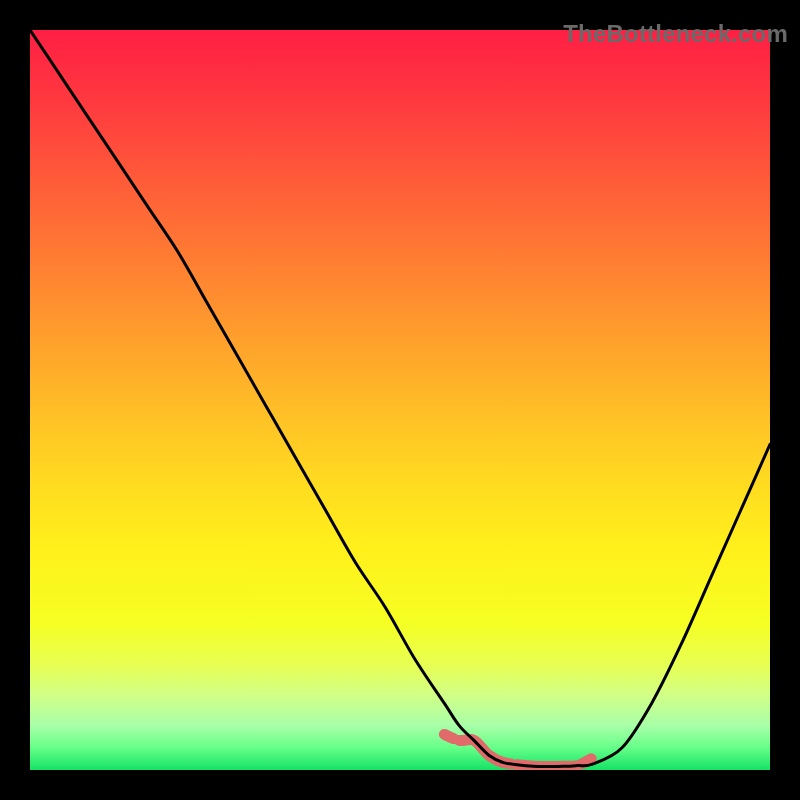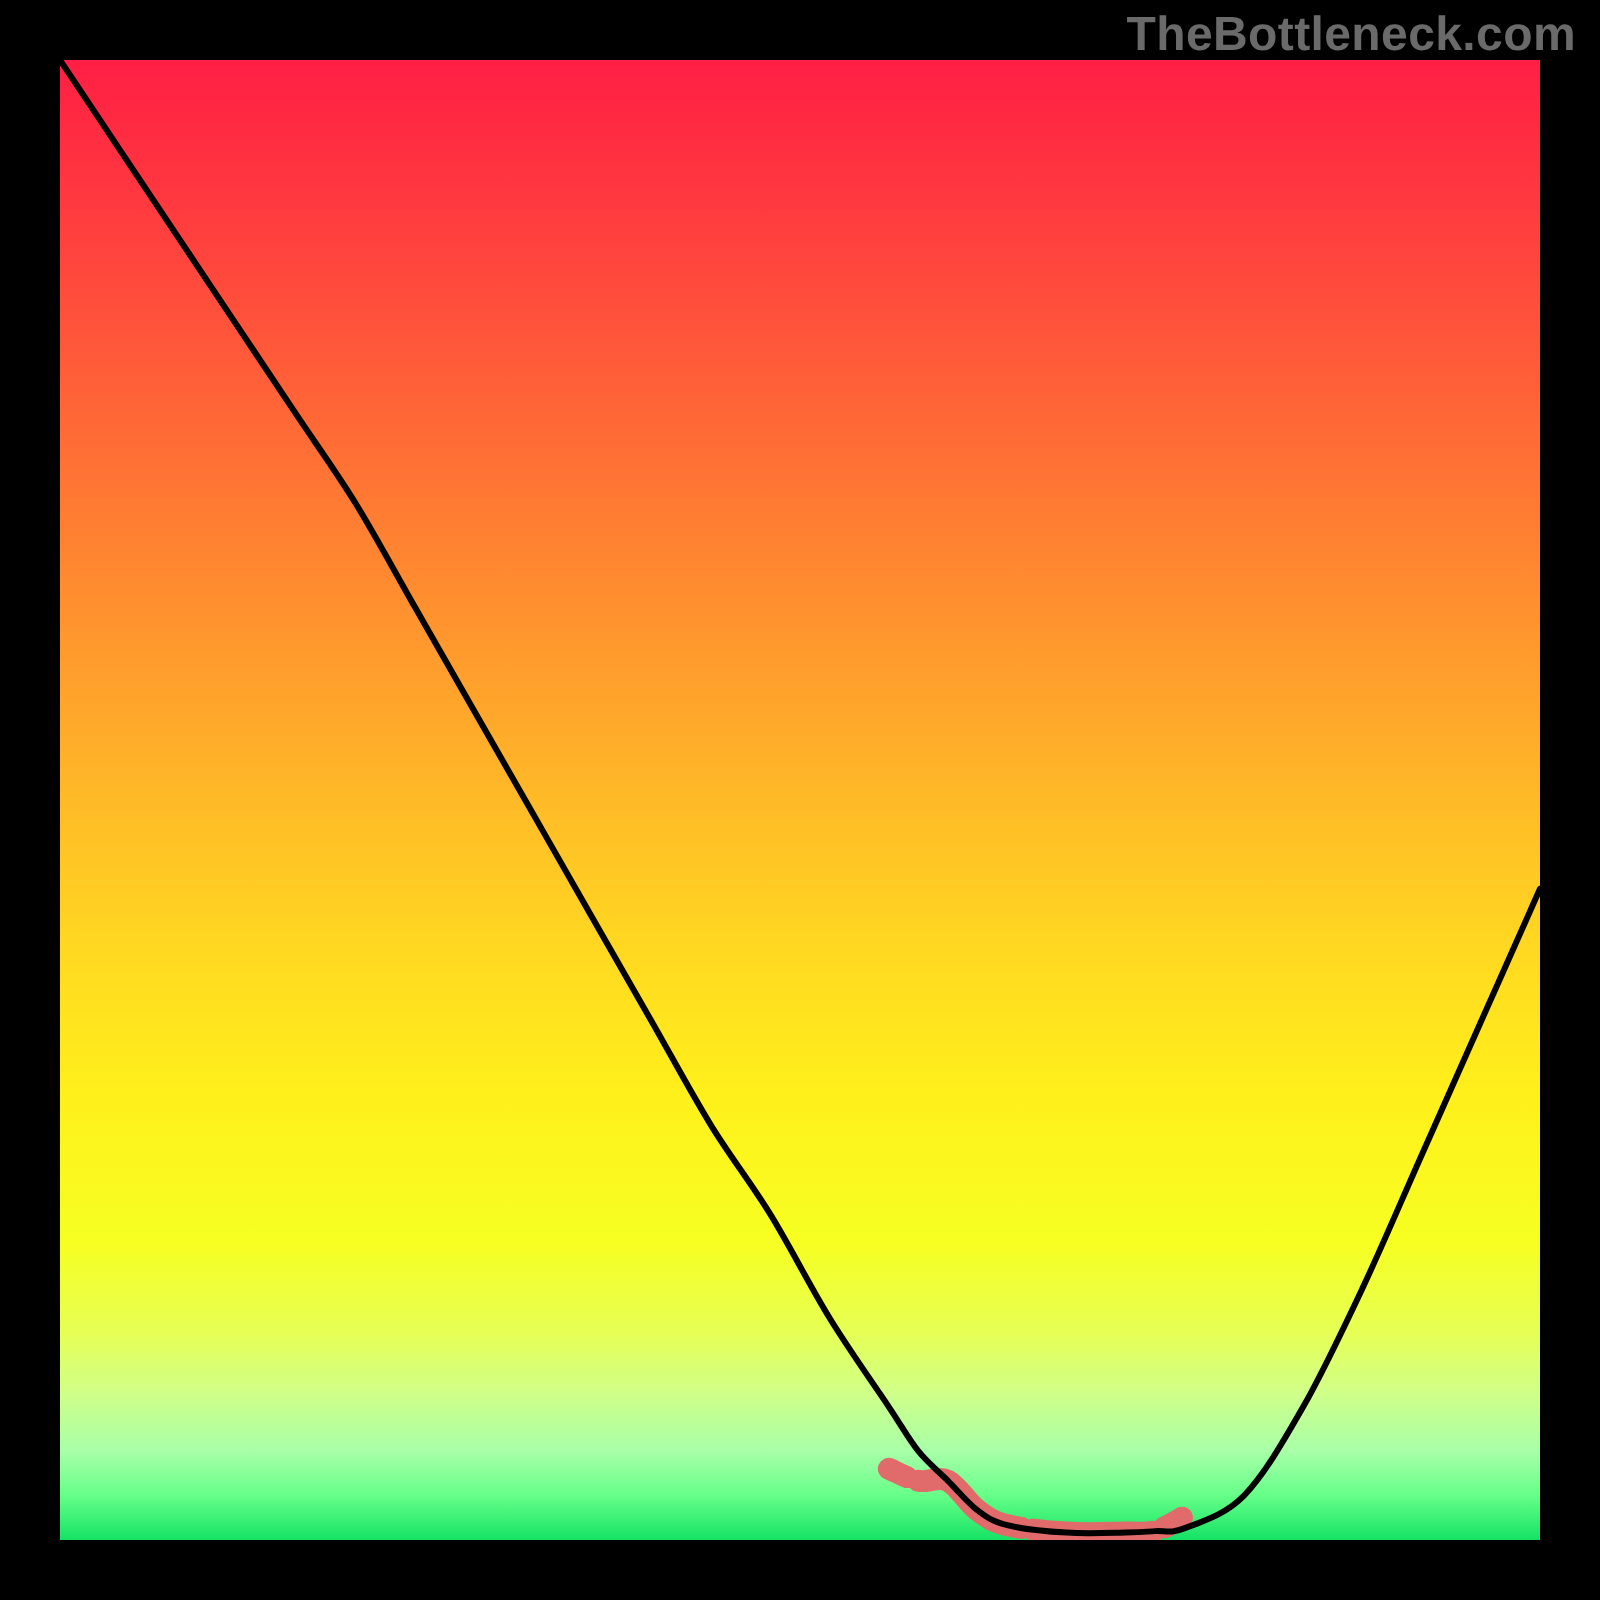--- a/index.html
+++ b/index.html
@@ -22,21 +22,21 @@
     width: 740px;
     height: 740px;
     overflow: hidden;
   }
   .bg-gradient {
     position: absolute;
     inset: 0;
   }
   .watermark {
     position: absolute;
-    top: 4px;
+    top: 20px;
     right: 12px;
     font-family: Arial, Helvetica, sans-serif;
     font-size: 24px;
     font-weight: 600;
     color: #6a6a6a;
     letter-spacing: 0.2px;
     user-select: none;
   }
   svg.curve {
     position: absolute;

